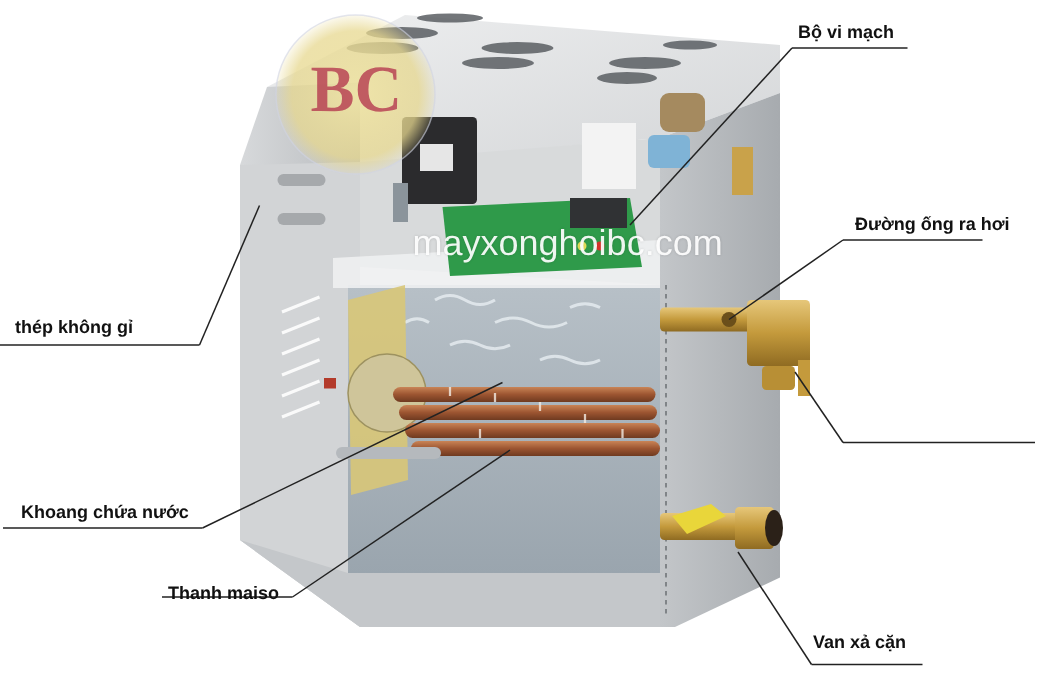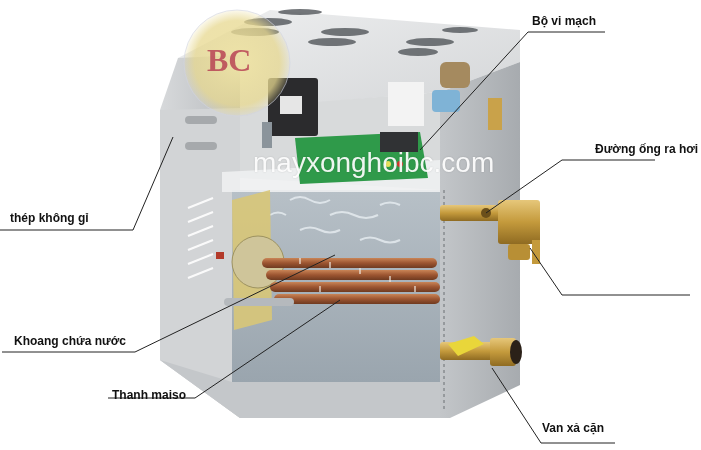--- a/index.html
+++ b/index.html
@@ -4,22 +4,22 @@
   <style>
     html, body { margin: 0; padding: 0; background: #ffffff; }
     body { width: 701px; height: 450px; position: relative; overflow: hidden;
            font-family: "Liberation Sans", sans-serif; }
     .stage { position: absolute; left: 0; top: 0; width: 701px; height: 450px; }
     svg.art { position: absolute; left: 0; top: 0; }
     .label { position: absolute; font-family: "Liberation Sans", sans-serif;
              font-size: 12px; font-weight: bold; color: #111; white-space: nowrap;
              line-height: 15px; }
     .watermark { position: absolute; font-family: "Liberation Sans", sans-serif;
-                 color: rgba(255,255,255,0.92); font-size: 28px; line-height: 20px;
-                 text-shadow: 0 0 2px rgba(0,0,0,0.15); white-space: nowrap; }
+                 color: rgba(255,255,255,0.92); font-size: 24px; line-height: 20px;
+                 text-shadow: 0 0 2px rgba(0,0,0,0.15); white-space: nowrap; margin-left: 22px; }
   </style>
 </head>
 <body>
 
 <div class="stage">
 
   <svg class="art" width="701" height="450" viewBox="0 0 701 450">
     <defs>
       <linearGradient id="gSide" x1="0" x2="1" y1="0" y2="0">
         <stop offset="0" stop-color="#d7d9db"></stop>
@@ -194,24 +194,24 @@
       <line x1="133" y1="230" x2="173" y2="137"></line>
 
       <polyline points="2,352 135,352"></polyline>
       <line x1="135" y1="352" x2="335" y2="255"></line>
 
       <polyline points="108,398 195,398"></polyline>
       <line x1="195" y1="398" x2="340" y2="300"></line>
     </g>
   </svg>
 
-  <div style="position:absolute;left:207px;top:38px;font-family:'Liberation Serif',serif;font-weight:bold;font-size:32px;color:#b2304a;opacity:0.75;line-height:44px;">BC</div>
+  <div style="position:absolute;left:207px;top:38px;font-family:'Liberation Serif',serif;font-weight:bold;font-size:44px;color:#b2304a;opacity:0.75;line-height:44px;">BC</div>
 
   <div class="watermark" style="left:253px;top:153px;">mayxonghoibc.com</div>
 
   <div class="label" style="left:532px;top:14px;">Bộ vi mạch</div>
-  <div class="label" style="left:595px;top:142px;">Đường ống ra hơi</div>
+  <div class="label" style="left:570px;top:142px;">Đường ống ra hơi</div>
   <div class="label" style="left:542px;top:421px;">Van xả cặn</div>
   <div class="label" style="left:14px;top:334px;">Khoang chứa nước</div>
   <div class="label" style="left:10px;top:211px;">thép không gỉ</div>
   <div class="label" style="left:112px;top:388px;">Thanh maiso</div>
 
 </div>
 
 </body></html>

